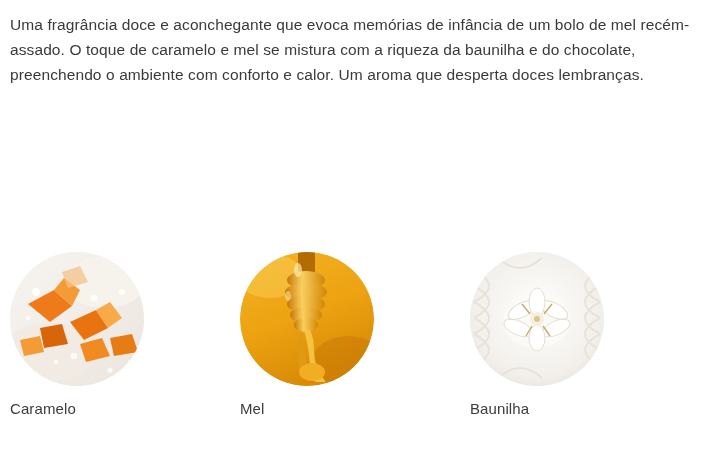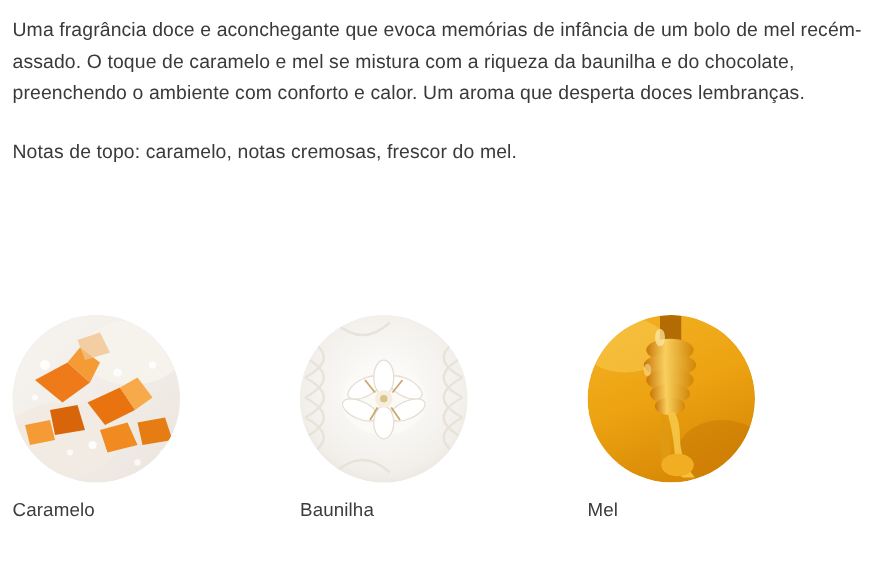--- a/index.html
+++ b/index.html
@@ -71,21 +71,20 @@
     letter-spacing: 0.1px;
   }
 </style>
 </head>
 <body>
 
 <div class="page">
 
   <p class="description">Uma fragrância doce e aconchegante que evoca memórias de infância de um bolo de mel recém-assado. O toque de caramelo e mel se mistura com a riqueza da baunilha e do chocolate, preenchendo o ambiente com conforto e calor. Um aroma que desperta doces lembranças.</p>
 
-  <p class="note-line">Notas de topo: caramelo, notas cremosas, frescor do mel.</p>
 
   <div class="gallery">
 
     <div class="gallery-item">
       <div class="thumb">
         <svg viewBox="0 0 134 134" xmlns="http://www.w3.org/2000/svg" aria-hidden="true">
           <defs>
             <clipPath id="cCaramel">
                 <circle cx="67" cy="67" r="67"></circle>
               </clipPath>
@@ -112,20 +111,61 @@
             <circle cx="112" cy="40" r="3" fill="#ffffff" opacity="0.8"></circle>
             <circle cx="64" cy="104" r="3.2" fill="#ffffff" opacity="0.85"></circle>
             <circle cx="46" cy="110" r="2.4" fill="#ffffff" opacity="0.8"></circle>
             <circle cx="100" cy="118" r="2.6" fill="#ffffff" opacity="0.75"></circle>
             <circle cx="120" cy="110" r="2.2" fill="#ffffff" opacity="0.7"></circle>
             <circle cx="18" cy="66" r="2.4" fill="#ffffff" opacity="0.8"></circle>
           </g>
         </svg>
       </div>
       <div class="caption">Caramelo</div>
+    </div>
+
+    <div class="gallery-item">
+      <div class="thumb">
+        <svg viewBox="0 0 134 134" xmlns="http://www.w3.org/2000/svg" aria-hidden="true">
+          <defs>
+            <clipPath id="cHoney">
+                <circle cx="67" cy="67" r="67"></circle>
+              </clipPath>
+            <linearGradient id="gHoneyBg" x1="0" y1="0" x2="0.4" y2="1">
+              <stop offset="0%" stop-color="#f3b224"></stop>
+              <stop offset="55%" stop-color="#eda312"></stop>
+              <stop offset="100%" stop-color="#d98b06"></stop>
+            </linearGradient>
+            <linearGradient id="gHoneyDrip" x1="0" y1="0" x2="1" y2="0">
+              <stop offset="0%" stop-color="#c87708"></stop>
+              <stop offset="40%" stop-color="#f9cf5e"></stop>
+              <stop offset="100%" stop-color="#d18606"></stop>
+            </linearGradient>
+          </defs>
+          <g clip-path="url(#cHoney)">
+            <rect width="134" height="134" fill="url(#gHoneyBg)"></rect>
+            <ellipse cx="30" cy="24" rx="34" ry="22" fill="#f8c84c" opacity="0.6"></ellipse>
+            <ellipse cx="108" cy="110" rx="36" ry="26" fill="#c87a05" opacity="0.55"></ellipse>
+            <rect x="58" y="-6" width="17" height="30" rx="4" fill="#b36b04"></rect>
+            <g fill="url(#gHoneyDrip)">
+              <ellipse cx="66" cy="28" rx="19" ry="9"></ellipse>
+              <ellipse cx="66" cy="40" rx="21" ry="9"></ellipse>
+              <ellipse cx="66" cy="52" rx="19" ry="9"></ellipse>
+              <ellipse cx="66" cy="63" rx="16" ry="8"></ellipse>
+              <ellipse cx="66" cy="73" rx="12" ry="7"></ellipse>
+            </g>
+            <path d="M60 78 Q 66 96 66 108 Q 66 120 72 124 L60 124 Q 58 108 58 94 Z" fill="#e09a12"></path>
+            <path d="M64 78 Q 70 100 70 118 Q 70 126 76 130 L86 130 Q 74 116 74 98 Q 74 86 70 78 Z" fill="#f6c648" opacity="0.9"></path>
+            <ellipse cx="72" cy="120" rx="13" ry="9" fill="#f1ae22"></ellipse>
+            <ellipse cx="58" cy="18" rx="4" ry="7" fill="#ffe9a8" opacity="0.7"></ellipse>
+            <ellipse cx="48" cy="44" rx="3" ry="5" fill="#ffe9a8" opacity="0.5"></ellipse>
+          </g>
+        </svg>
+      </div>
+      <div class="caption">Mel</div>
     </div>
 
     <div class="gallery-item">
       <div class="thumb">
         <svg viewBox="0 0 134 134" xmlns="http://www.w3.org/2000/svg" aria-hidden="true">
           <defs>
             <clipPath id="cVanilla">
                 <circle cx="67" cy="67" r="67"></circle>
               </clipPath>
             <radialGradient id="gVanilla" cx="50%" cy="45%" r="70%">
@@ -164,55 +204,14 @@
             <path d="M60 62 L52 52" stroke="#c9a96a" stroke-width="1.4"></path>
             <path d="M74 62 L82 52" stroke="#c9a96a" stroke-width="1.4"></path>
             <path d="M62 74 L56 84" stroke="#c9a96a" stroke-width="1.4"></path>
             <path d="M73 74 L80 84" stroke="#c9a96a" stroke-width="1.4"></path>
           </g>
         </svg>
       </div>
       <div class="caption">Baunilha</div>
     </div>
 
-    <div class="gallery-item">
-      <div class="thumb">
-        <svg viewBox="0 0 134 134" xmlns="http://www.w3.org/2000/svg" aria-hidden="true">
-          <defs>
-            <clipPath id="cHoney">
-                <circle cx="67" cy="67" r="67"></circle>
-              </clipPath>
-            <linearGradient id="gHoneyBg" x1="0" y1="0" x2="0.4" y2="1">
-              <stop offset="0%" stop-color="#f3b224"></stop>
-              <stop offset="55%" stop-color="#eda312"></stop>
-              <stop offset="100%" stop-color="#d98b06"></stop>
-            </linearGradient>
-            <linearGradient id="gHoneyDrip" x1="0" y1="0" x2="1" y2="0">
-              <stop offset="0%" stop-color="#c87708"></stop>
-              <stop offset="40%" stop-color="#f9cf5e"></stop>
-              <stop offset="100%" stop-color="#d18606"></stop>
-            </linearGradient>
-          </defs>
-          <g clip-path="url(#cHoney)">
-            <rect width="134" height="134" fill="url(#gHoneyBg)"></rect>
-            <ellipse cx="30" cy="24" rx="34" ry="22" fill="#f8c84c" opacity="0.6"></ellipse>
-            <ellipse cx="108" cy="110" rx="36" ry="26" fill="#c87a05" opacity="0.55"></ellipse>
-            <rect x="58" y="-6" width="17" height="30" rx="4" fill="#b36b04"></rect>
-            <g fill="url(#gHoneyDrip)">
-              <ellipse cx="66" cy="28" rx="19" ry="9"></ellipse>
-              <ellipse cx="66" cy="40" rx="21" ry="9"></ellipse>
-              <ellipse cx="66" cy="52" rx="19" ry="9"></ellipse>
-              <ellipse cx="66" cy="63" rx="16" ry="8"></ellipse>
-              <ellipse cx="66" cy="73" rx="12" ry="7"></ellipse>
-            </g>
-            <path d="M60 78 Q 66 96 66 108 Q 66 120 72 124 L60 124 Q 58 108 58 94 Z" fill="#e09a12"></path>
-            <path d="M64 78 Q 70 100 70 118 Q 70 126 76 130 L86 130 Q 74 116 74 98 Q 74 86 70 78 Z" fill="#f6c648" opacity="0.9"></path>
-            <ellipse cx="72" cy="120" rx="13" ry="9" fill="#f1ae22"></ellipse>
-            <ellipse cx="58" cy="18" rx="4" ry="7" fill="#ffe9a8" opacity="0.7"></ellipse>
-            <ellipse cx="48" cy="44" rx="3" ry="5" fill="#ffe9a8" opacity="0.5"></ellipse>
-          </g>
-        </svg>
-      </div>
-      <div class="caption">Mel</div>
-    </div>
-
   </div>
 </div>
 
 </body></html>

